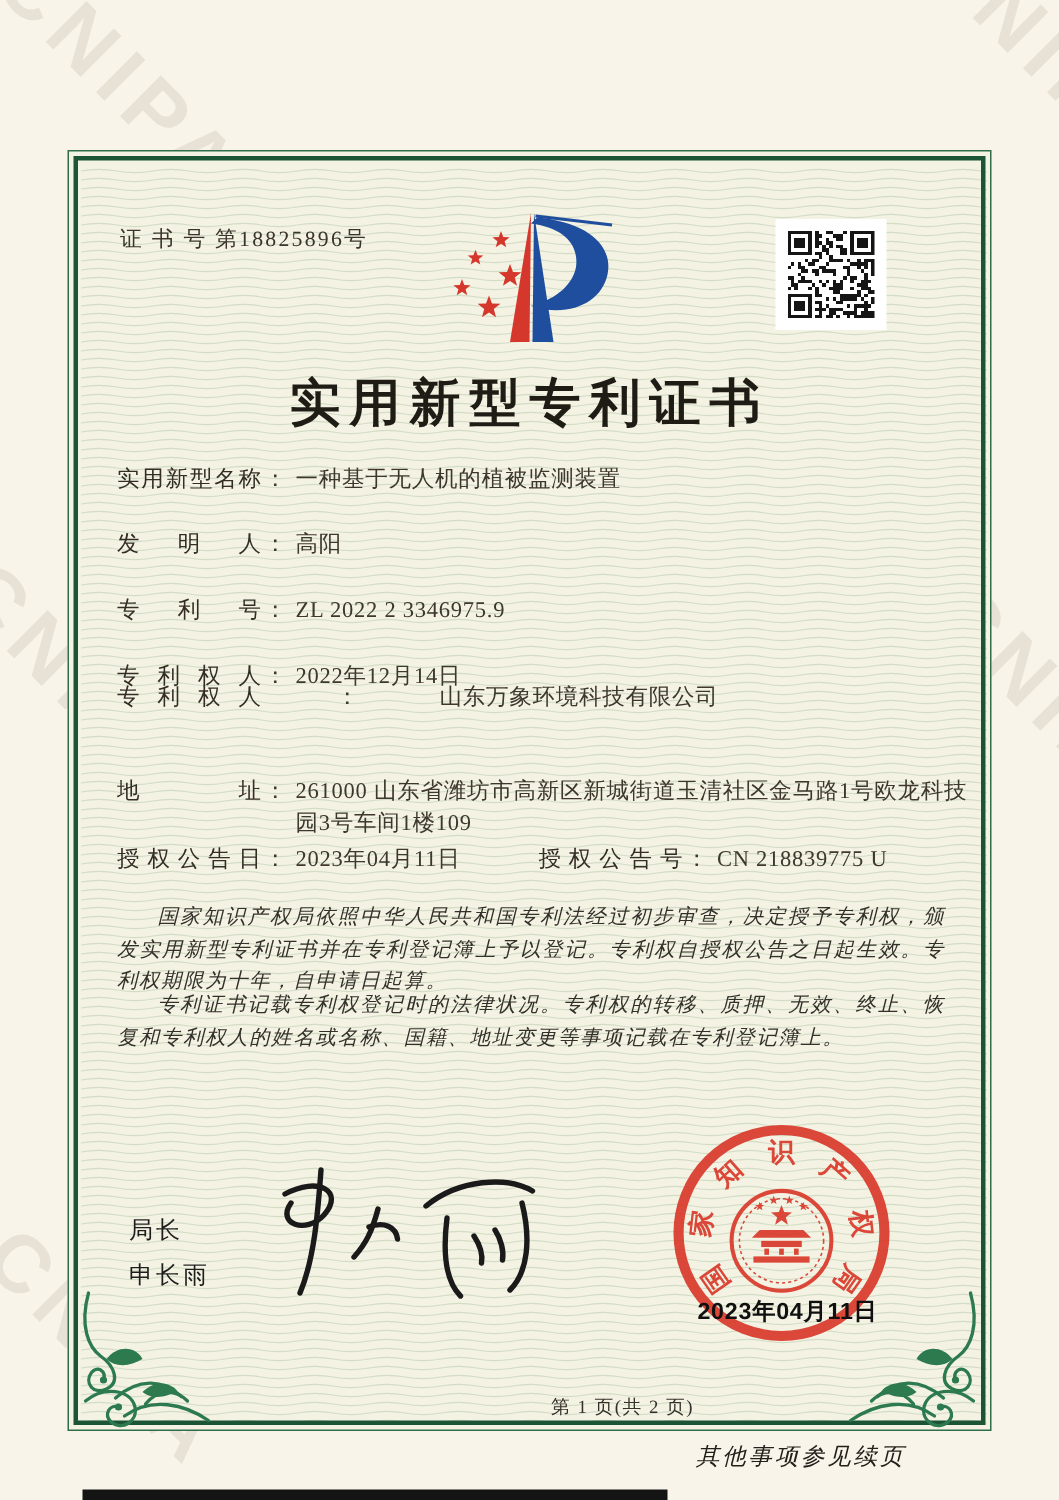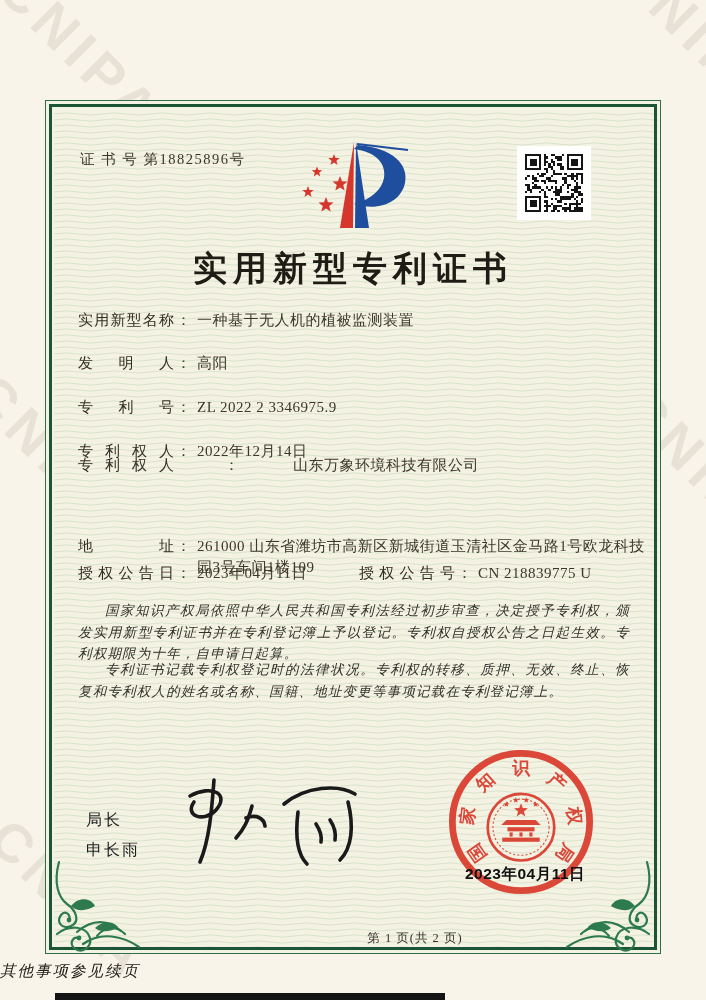--- a/index.html
+++ b/index.html
@@ -69,21 +69,21 @@
   .seal-date{
     position:absolute;left:455px;top:864px;width:140px;text-align:center;
     font-size:15.5px;font-weight:700;color:#101010;letter-spacing:0.5px;
     font-family:"Liberation Sans","DejaVu Sans",sans-serif;
   }
   .footer-page{
     position:absolute;left:45px;top:930px;width:700px;text-align:center;
     font-size:12.5px;color:#35302a;letter-spacing:1px;padding-left:20px;
   }
   .continuation{
-    position:absolute;left:0;top:961px;width:604px;text-align:left;
+    position:absolute;left:0;top:961px;width:604px;text-align:right;
     font-size:15.5px;font-style:italic;color:#23201b;letter-spacing:2px;
   }
   .bottom-strip{
     position:absolute;left:55px;top:993px;width:390px;height:7px;background:#141414;
   }
 </style>
 </head>
 <body>
 
 <div class="page">
@@ -520,21 +520,21 @@
   <div class="field" style="top:441px;">
     <span class="field-label">专利权人</span>
     <span class="field-colon">：</span>
     <span class="field-value">2022年12月14日</span>
   </div>
   <div class="field" style="top:455px;gap:48px;">
     <span class="field-label">专利权人</span>
     <span class="field-colon">：</span>
     <span class="field-value">山东万象环境科技有限公司</span>
   </div>
-  <div class="field" style="top:536px;">
+  <div class="field" style="top:518px;">
     <span class="field-label">地址</span>
     <span class="field-colon">：</span>
     <span class="field-value wrap">261000 山东省潍坊市高新区新城街道玉清社区金马路1号欧龙科技园3号车间1楼109</span>
   </div>
   <div class="field" style="top:563px;">
     <span class="field-label">授权公告日</span>
     <span class="field-colon">：</span>
     <span class="field-value">2023年04月11日</span>
     <span class="pair2">
       <span class="field-label">授权公告号</span>

